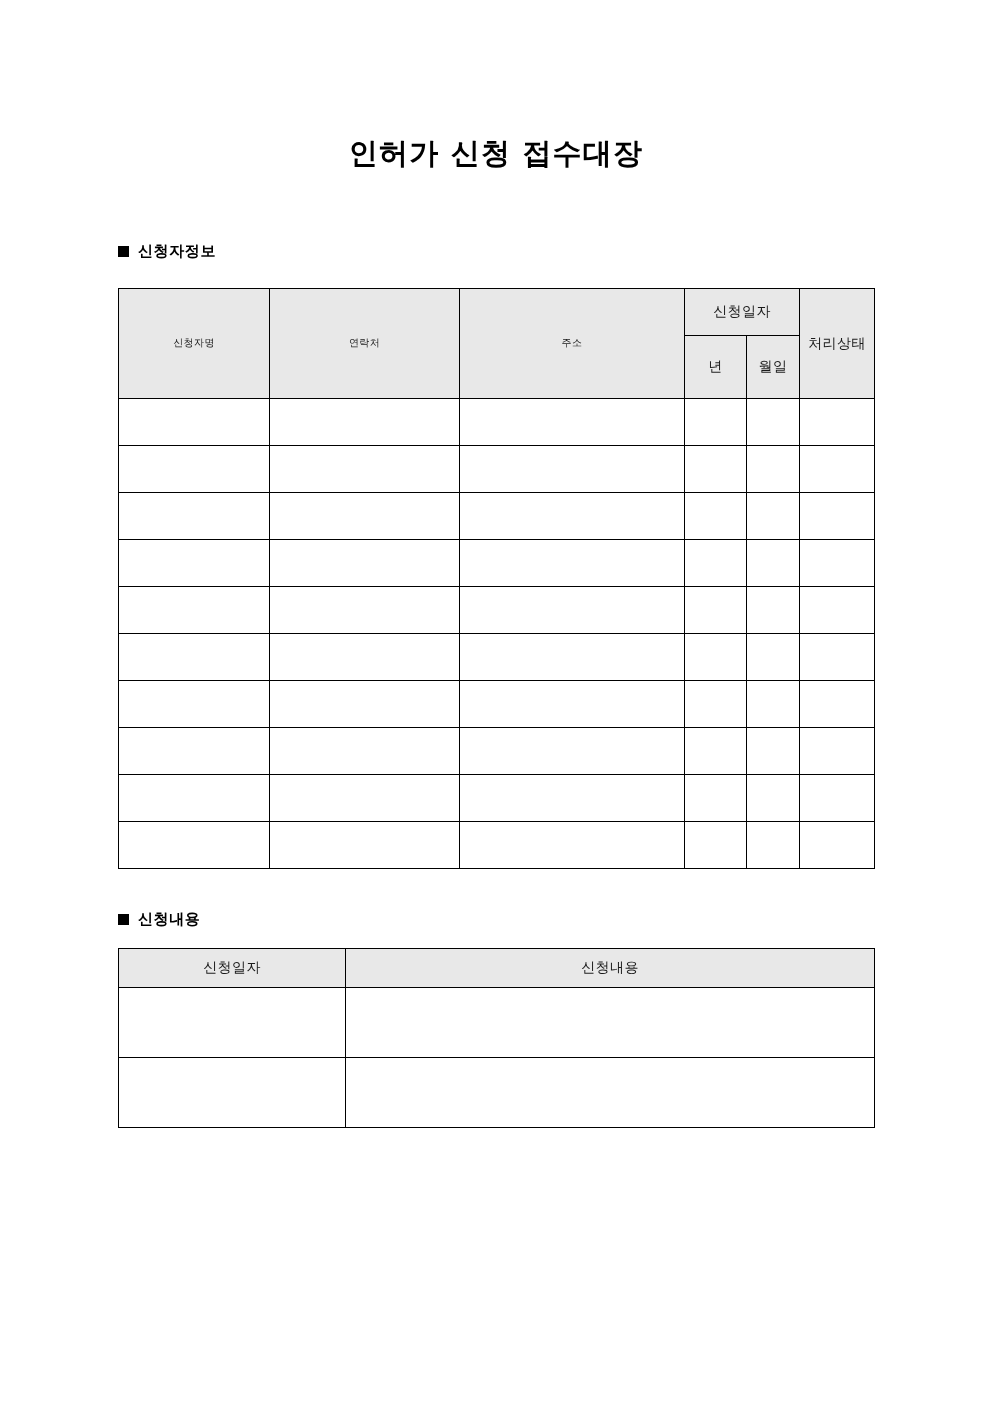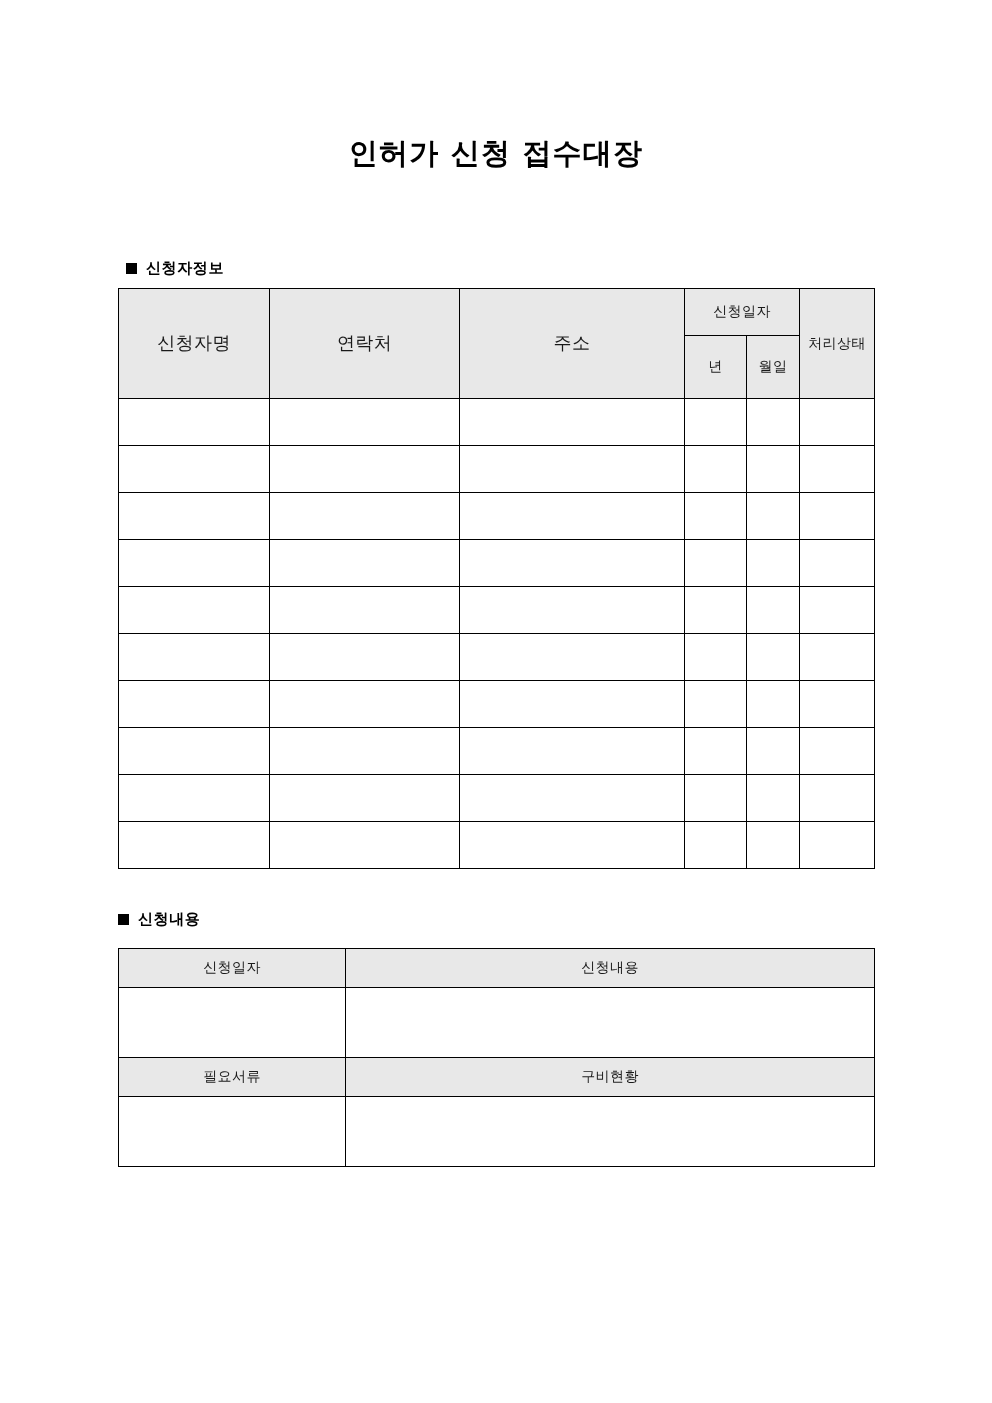--- a/index.html
+++ b/index.html
@@ -52,21 +52,21 @@
     line-height: 20px;
   }
   .section-heading .bullet-sq {
     display: inline-block;
     width: 11px;
     height: 11px;
     background: #000000;
     margin-right: 9px;
     flex: none;
   }
-  #heading-applicant-info { top: 258px; margin-left: 8px; }
+  #heading-applicant-info { top: 241px; }
   #heading-application-content { top: 909px; }
   
   #heading-application-content .hd-text { font-weight: bold; }
 
   
   .tbl {
     position: absolute;
     border-collapse: collapse;
     table-layout: fixed;
     font-size: 14px;
@@ -93,21 +93,21 @@
     top: 288px;
     width: 756px;
   }
   #table-applicant-register col.c-name   { width: 151px; }
   #table-applicant-register col.c-phone  { width: 190px; }
   #table-applicant-register col.c-addr   { width: 225px; }
   #table-applicant-register col.c-year   { width: 62px;  }
   #table-applicant-register col.c-md     { width: 53px;  }
   #table-applicant-register col.c-status { width: 75px;  }
 
-  #table-applicant-register th.h-tall   { height: 77px; font-size: 18px; }
+  #table-applicant-register th.h-tall   { height: 77px; font-size: 10px; }
   #table-applicant-register th.h-date   { height: 33px; font-size: 14px; }
   #table-applicant-register th.h-sub    { height: 44px; font-size: 14px; }
   #table-applicant-register th.h-status { height: 77px; font-size: 14px; padding: 16px 4px; }
   #table-applicant-register td.data-cell { height: 46px; }
 
   
   #table-application-content {
     left: 118px;
     top: 948px;
     width: 756px;
@@ -248,23 +248,19 @@
     <tbody>
       <tr>
         <th class="h-row">신청일자</th>
         <th class="h-row">신청내용</th>
       </tr>
       <tr>
         <td class="fill-row"></td>
         <td class="fill-row"></td>
       </tr>
       <tr>
-        <th class="h-row">필요서류</th>
-        <th class="h-row">구비현황</th>
-      </tr>
-      <tr>
         <td class="fill-row"></td>
         <td class="fill-row"></td>
       </tr>
     </tbody>
   </table>
 
 </div>
 
 </body></html>

